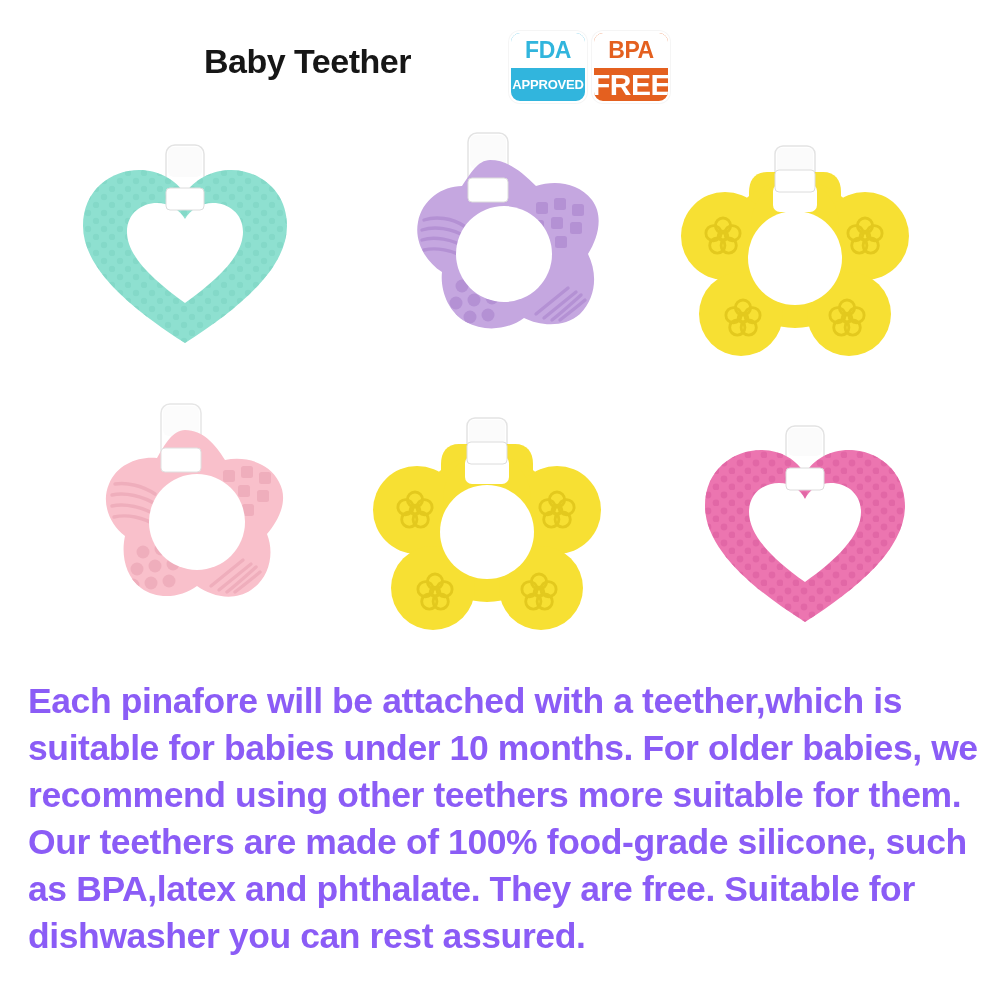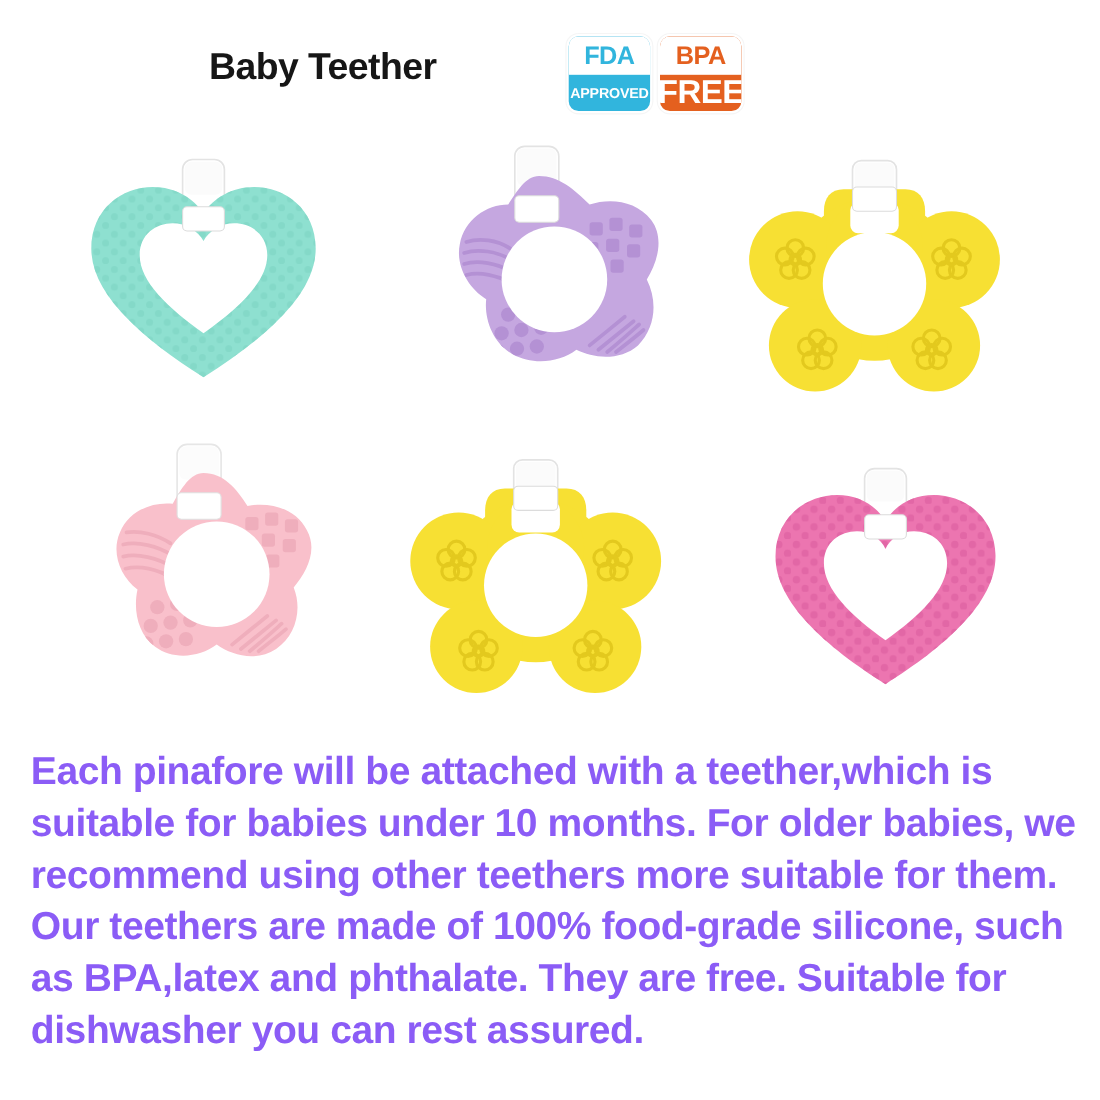--- a/index.html
+++ b/index.html
@@ -12,21 +12,21 @@
     height: 1000px;
     position: relative;
     overflow: hidden;
     font-family: "Liberation Sans", sans-serif;
     -webkit-font-smoothing: antialiased;
   }
 
   
   #header {
     position: absolute;
-    left: 0; top: 0;
+    left: 14px; top: 0;
     width: 792px;
     height: 118px;
   }
   #page-title {
     position: absolute;
     left: 190px;
     top: 42px;
     font-size: 34px;
     font-weight: bold;
     letter-spacing: -0.5px;
@@ -35,21 +35,20 @@
     white-space: nowrap;
   }
 
   
   #badges {
     position: absolute;
     left: 495px;
     top: 31px;
     display: flex;
     gap: 5px;
-    margin-left: 20px;
   }
   .badge {
     width: 78px;
     height: 72px;
     border-radius: 11px;
     overflow: hidden;
     display: flex;
     flex-direction: column;
     box-sizing: border-box;
     border: 2px solid #ffffff;

